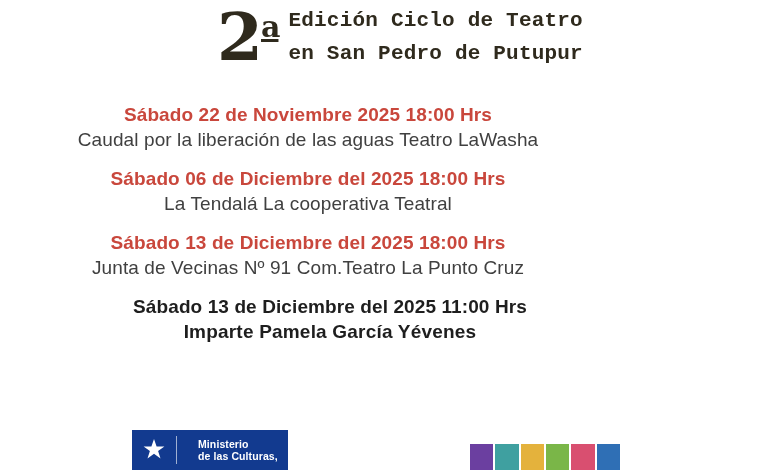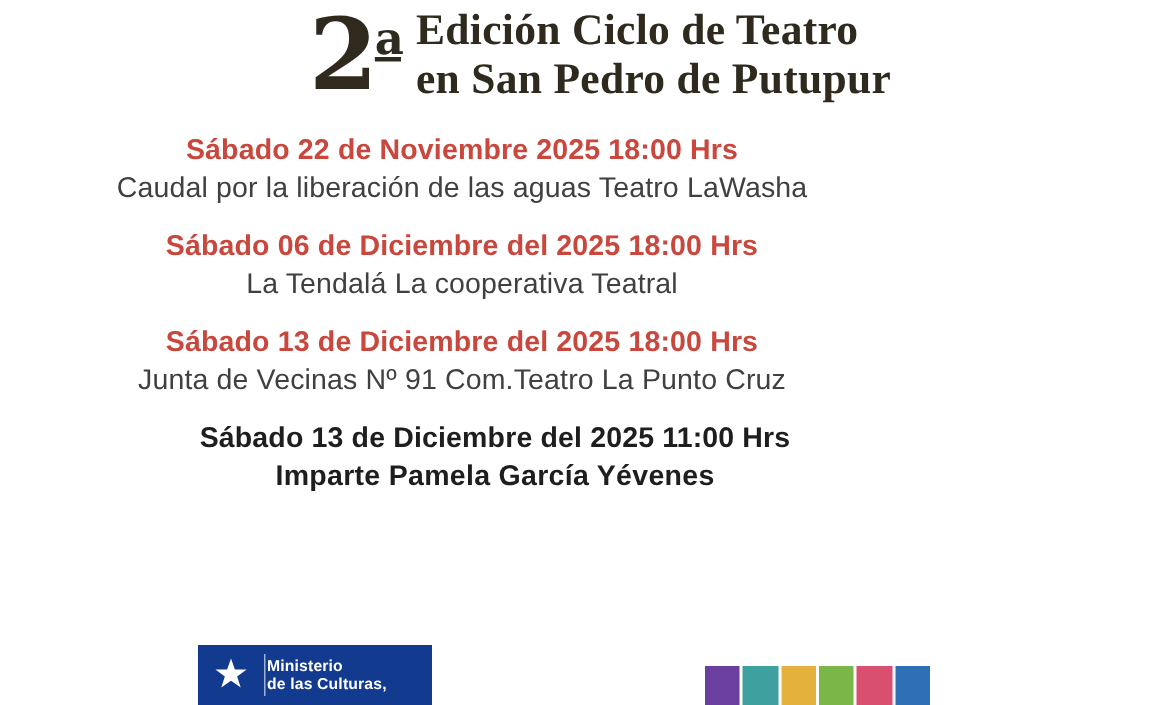--- a/index.html
+++ b/index.html
@@ -50,33 +50,33 @@
   .big-number sup {
     font-size: 30px;
     vertical-align: super;
     text-decoration: underline;
   }
   .title-lines {
     text-align: left;
     padding-top: 4px;
   }
   .title-line {
-    font-family: Liberation Serif, serif;
-    font-weight: bold;
-    font-size: 29px;
+    font-family: Liberation Mono, monospace;
+    font-weight: bold;
+    font-size: 21px;
     line-height: 33px;
     letter-spacing: 0.2px;
     color: #2f2a1d;
     white-space: nowrap;
   }
 
   
   .events {
     position: absolute;
-    top: 88px;
+    top: 102px;
     left: 0;
     width: 616px;
     text-align: center;
   }
   .event {
     margin-bottom: 14px;
   }
   .event-date {
     color: #c9473c;
     font-size: 19px;
@@ -111,20 +111,21 @@
   .logo-ministerio {
     position: absolute;
     left: 132px;
     bottom: 0px;
     width: 156px;
     height: 40px;
     background: #123a8f;
     display: flex;
     align-items: center;
     overflow: hidden;
+    gap: 20px;
   }
   .logo-star {
     width: 44px;
     height: 40px;
     position: relative;
     flex: 0 0 auto;
   }
   .logo-star svg { display: block; }
   .logo-text {
     color: #ffffff;

